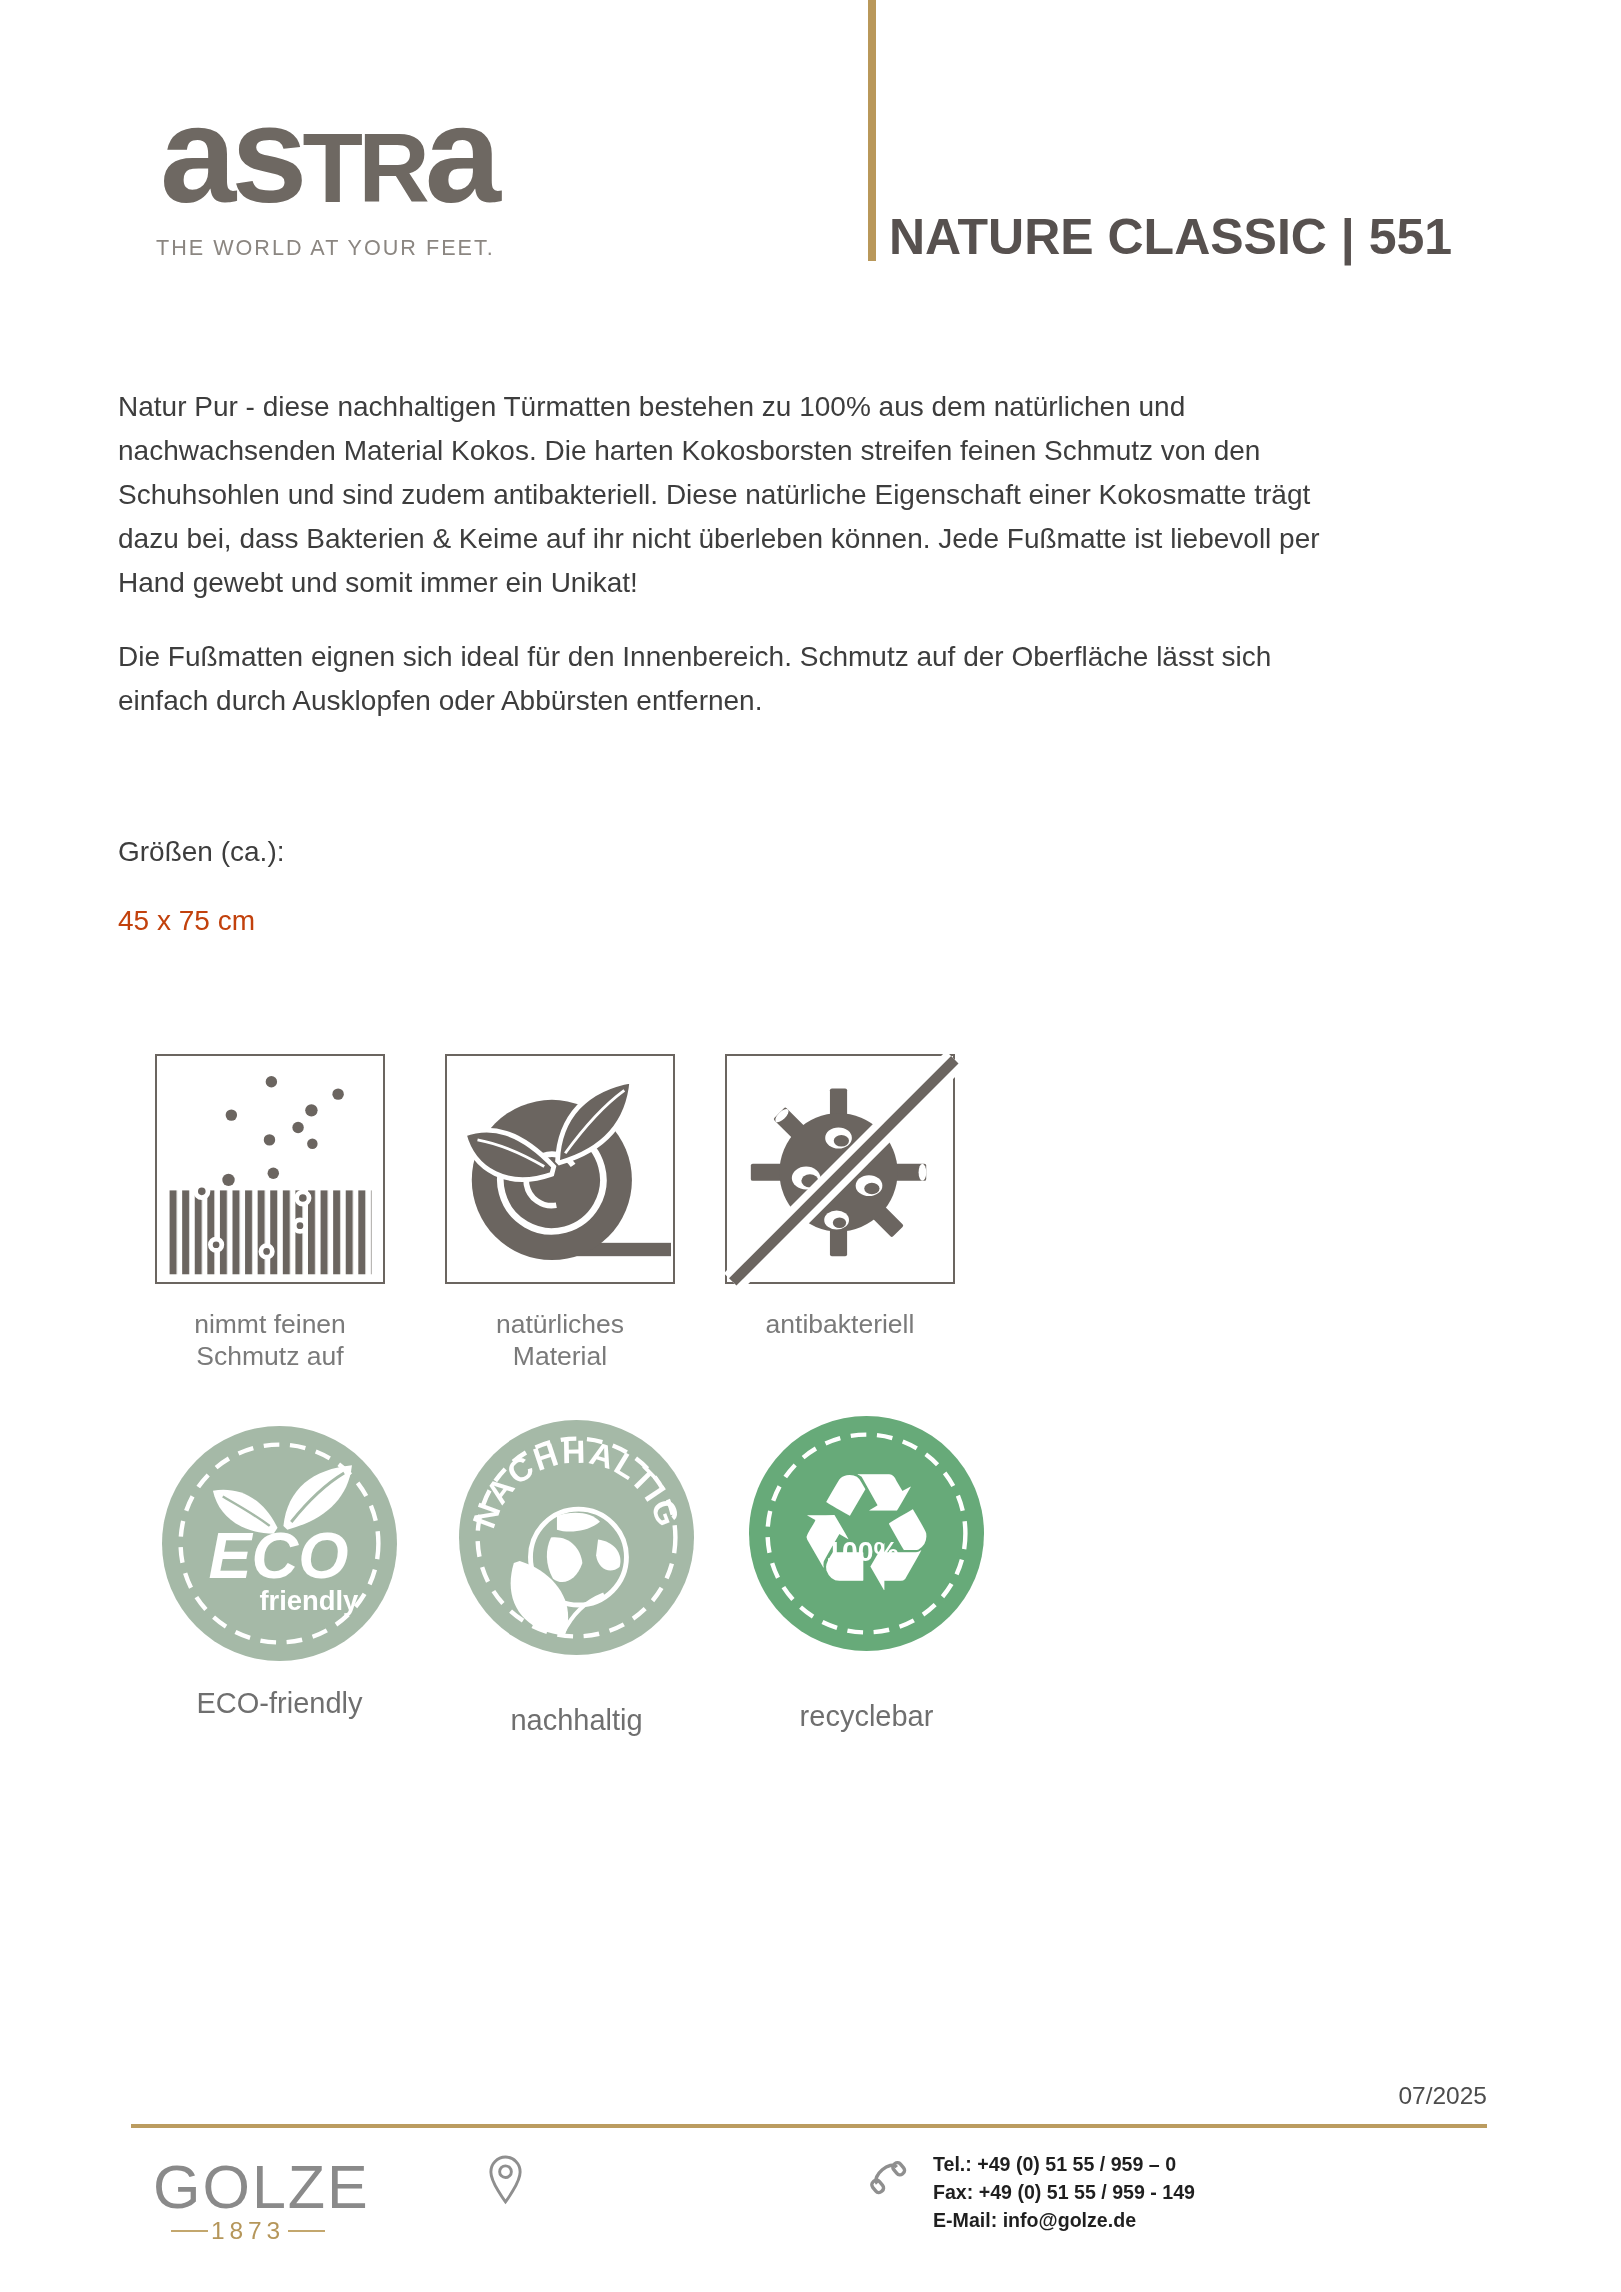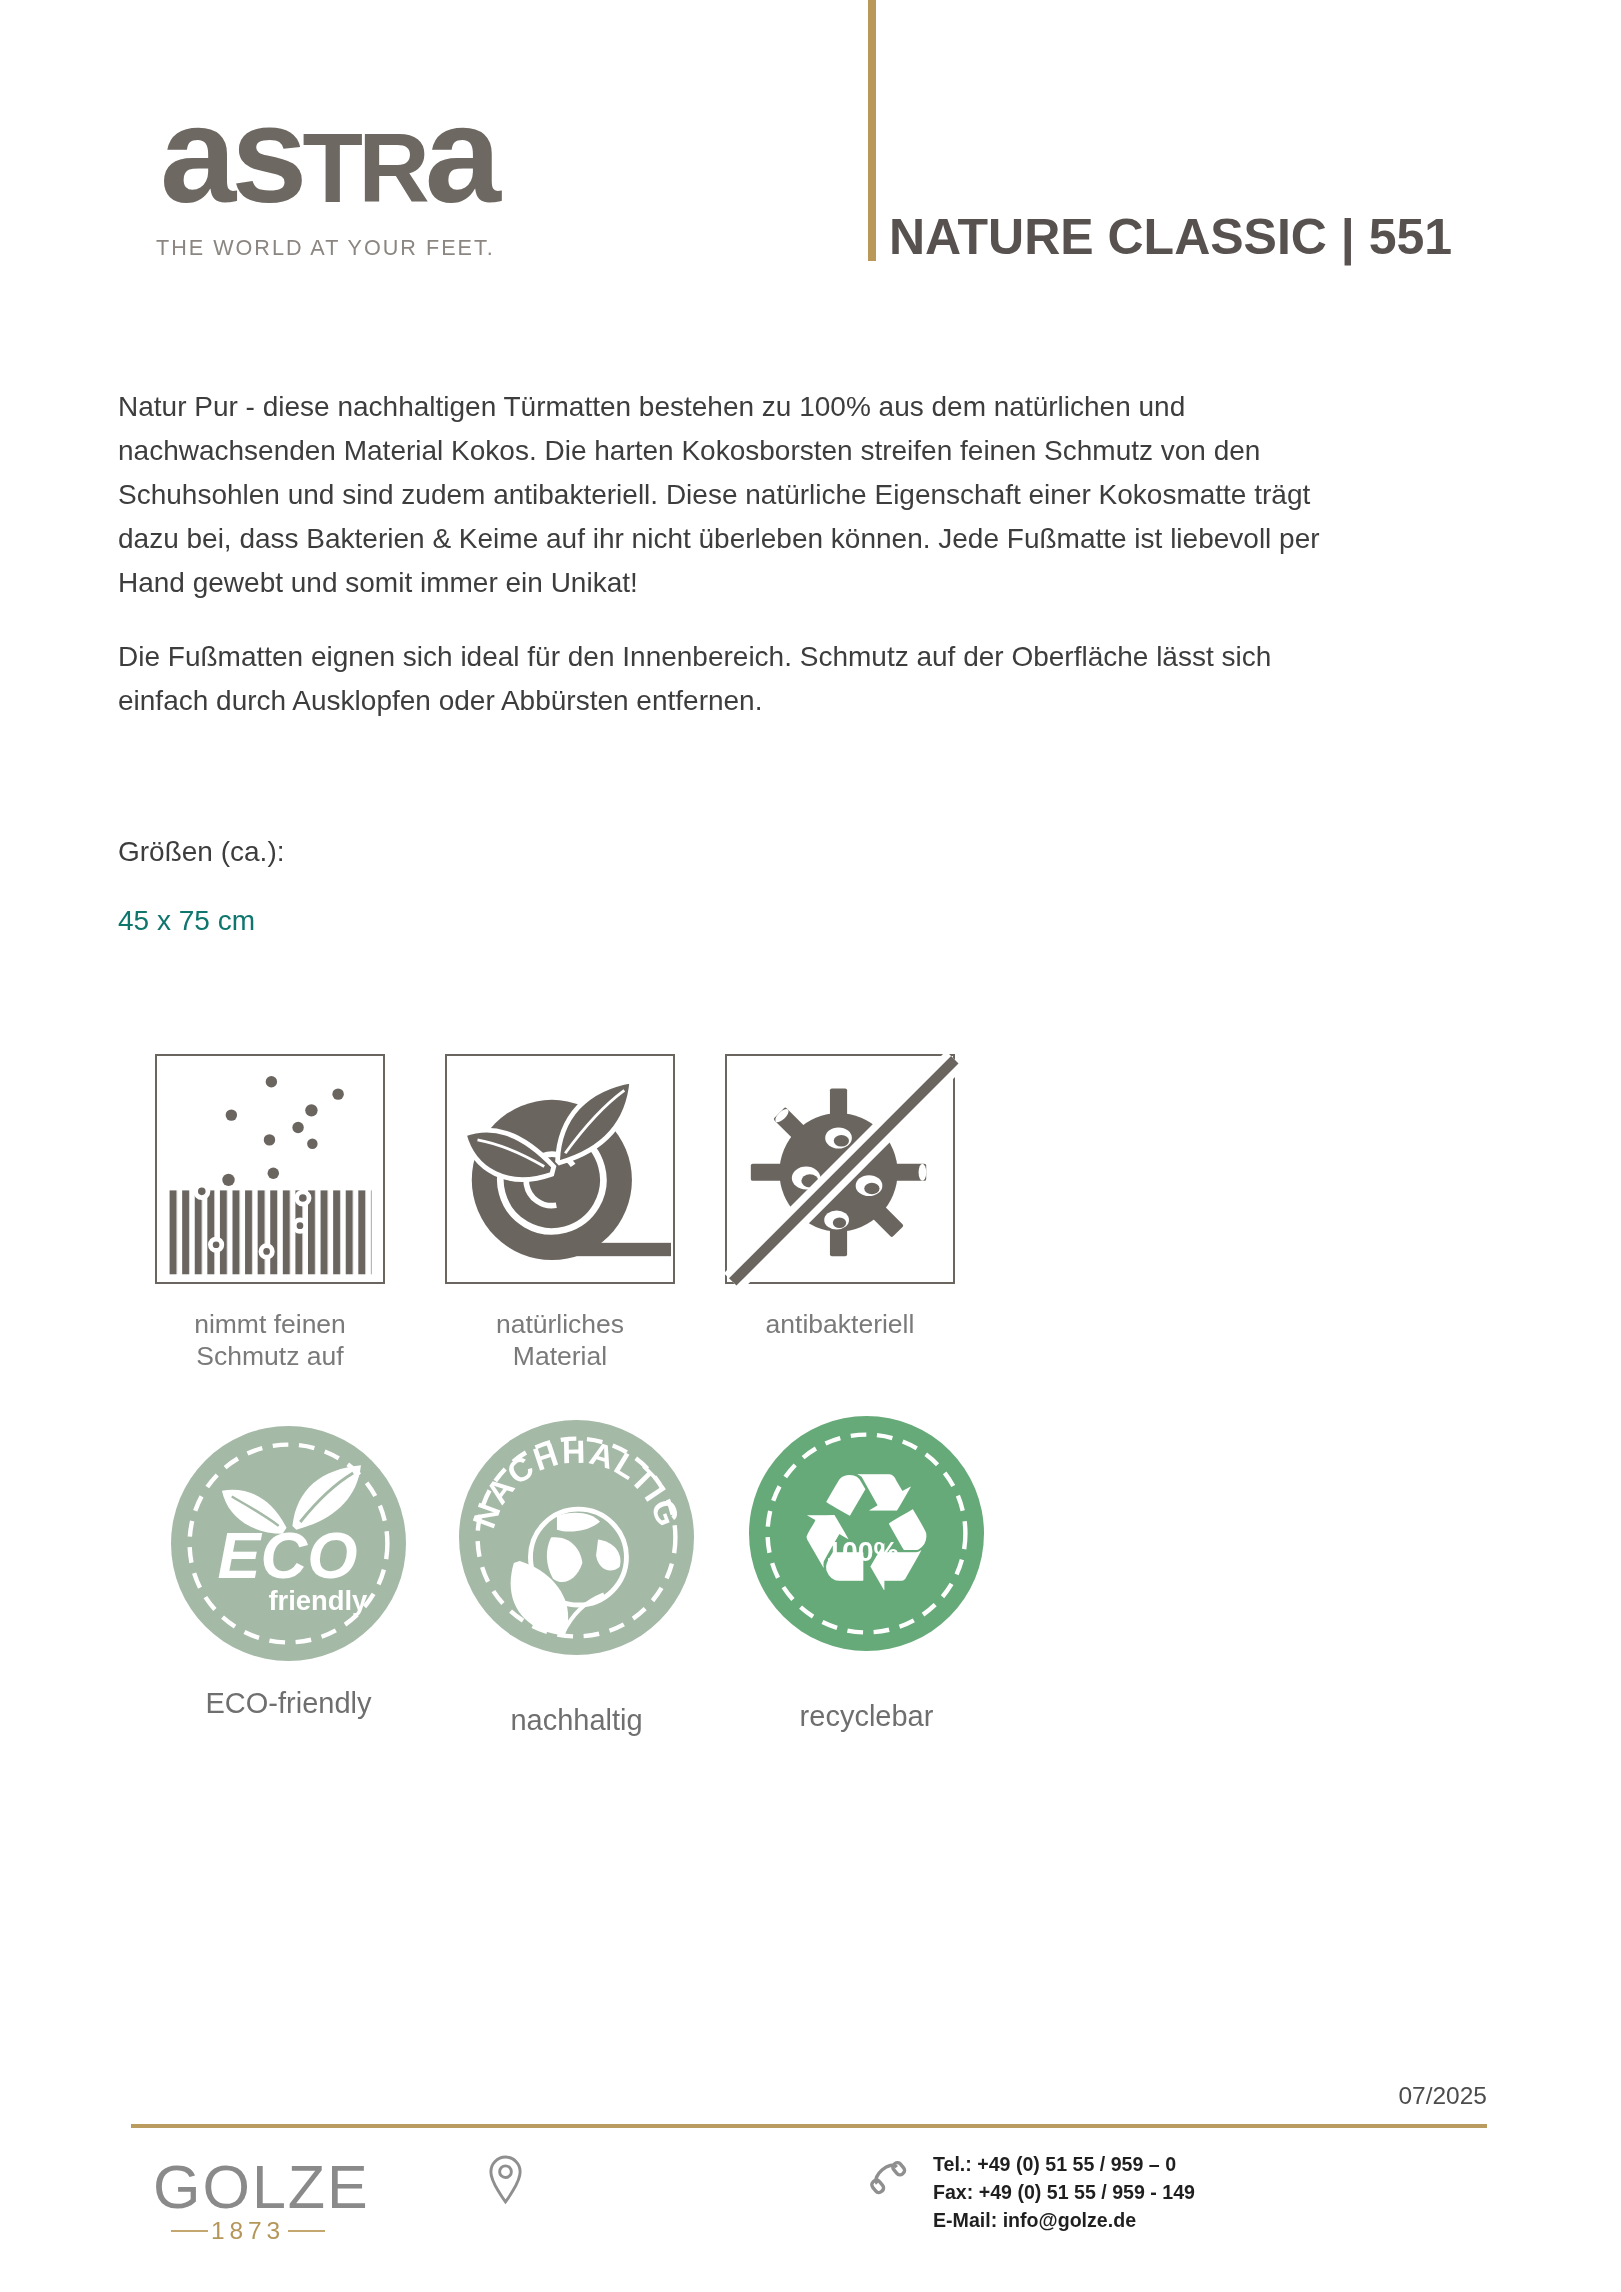--- a/index.html
+++ b/index.html
@@ -32,35 +32,35 @@
     font-size:50px;font-weight:bold;color:#57514f;white-space:nowrap;
   }
   
   .para{
     position:absolute;left:118px;width:1372px;
     font-size:28px;line-height:44px;color:#3d3d3d;
   }
   .p1{top:385px;}
   .p2{top:635px;}
   .sizes-label{position:absolute;left:118px;top:836px;font-size:28px;color:#3d3d3d;text-align:center;}
-  .sizes-value{position:absolute;left:118px;top:905px;font-size:28px;color:#0f766e;}
+  .sizes-value{position:absolute;left:118px;top:905px;font-size:28px;color:#c2410c;}
   
   .feature{position:absolute;top:1054px;width:230px;text-align:center;}
   .f1{left:155px;} .f2{left:445px;} .f3{left:725px;}
   .fbox{
     width:230px;height:230px;box-sizing:border-box;
     border:2.9px solid #6b6560;position:relative;
   }
   .fbox svg{position:absolute;left:0;top:0;overflow:visible;}
   .flabel{
     margin-top:23.5px;font-size:26.5px;line-height:32px;color:#7a7a7a;
   }
   
   .badge{position:absolute;width:235px;text-align:center;}
-  .b1{left:171px;top:1426px;} .b2{left:459px;top:1420px;} .b3{left:749px;top:1416px;}
+  .b1{left:162px;top:1426px;} .b2{left:459px;top:1420px;} .b3{left:749px;top:1416px;}
   .blabel{font-size:29px;color:#6f6f6f;}
   .b1 .blabel{margin-top:22px;} .b2 .blabel{margin-top:45px;} .b3 .blabel{margin-top:45px;}
   svg text{font-family:"Liberation Sans", sans-serif;}
   
   .issue-date{
     position:absolute;left:1304px;top:2082px;width:183px;
     font-size:24.5px;color:#4c4c4c;text-align:right;
   }
   .gold-hline{
     position:absolute;left:131px;top:2124px;width:1356px;height:3.9px;

